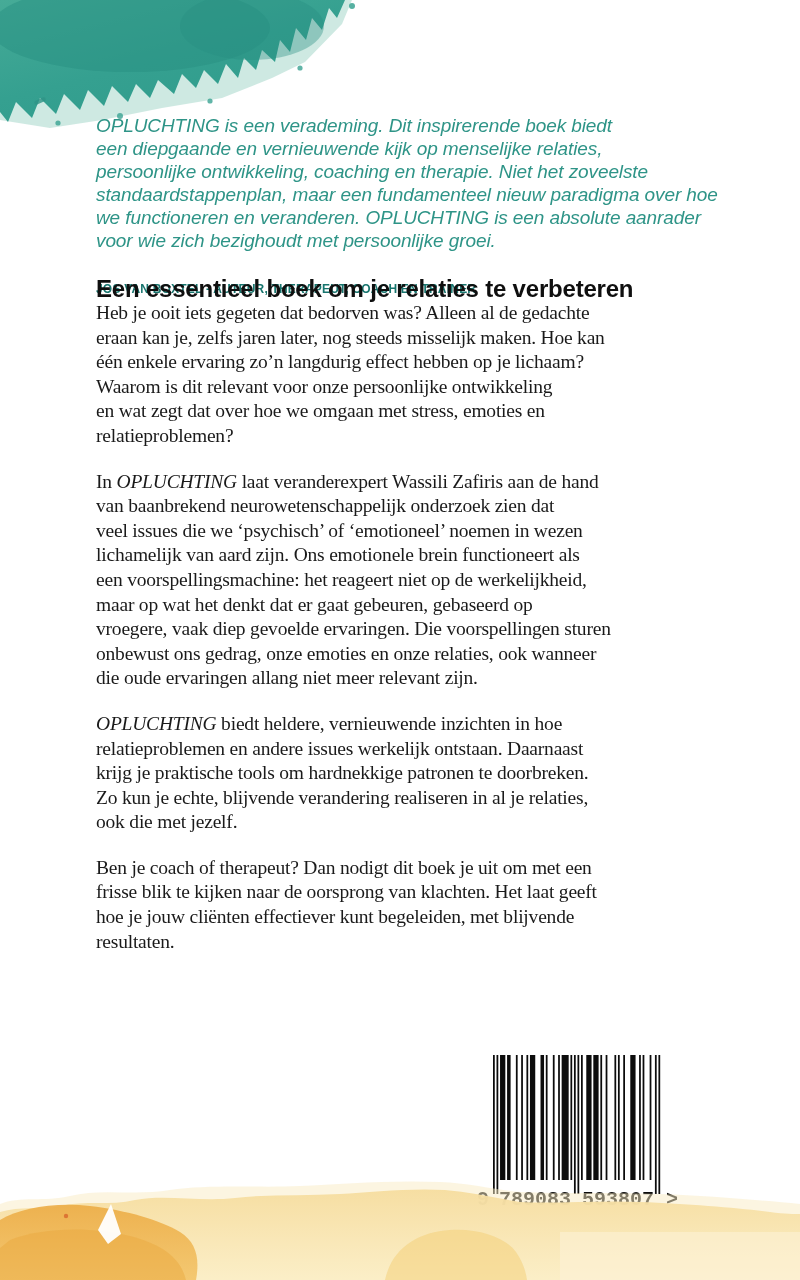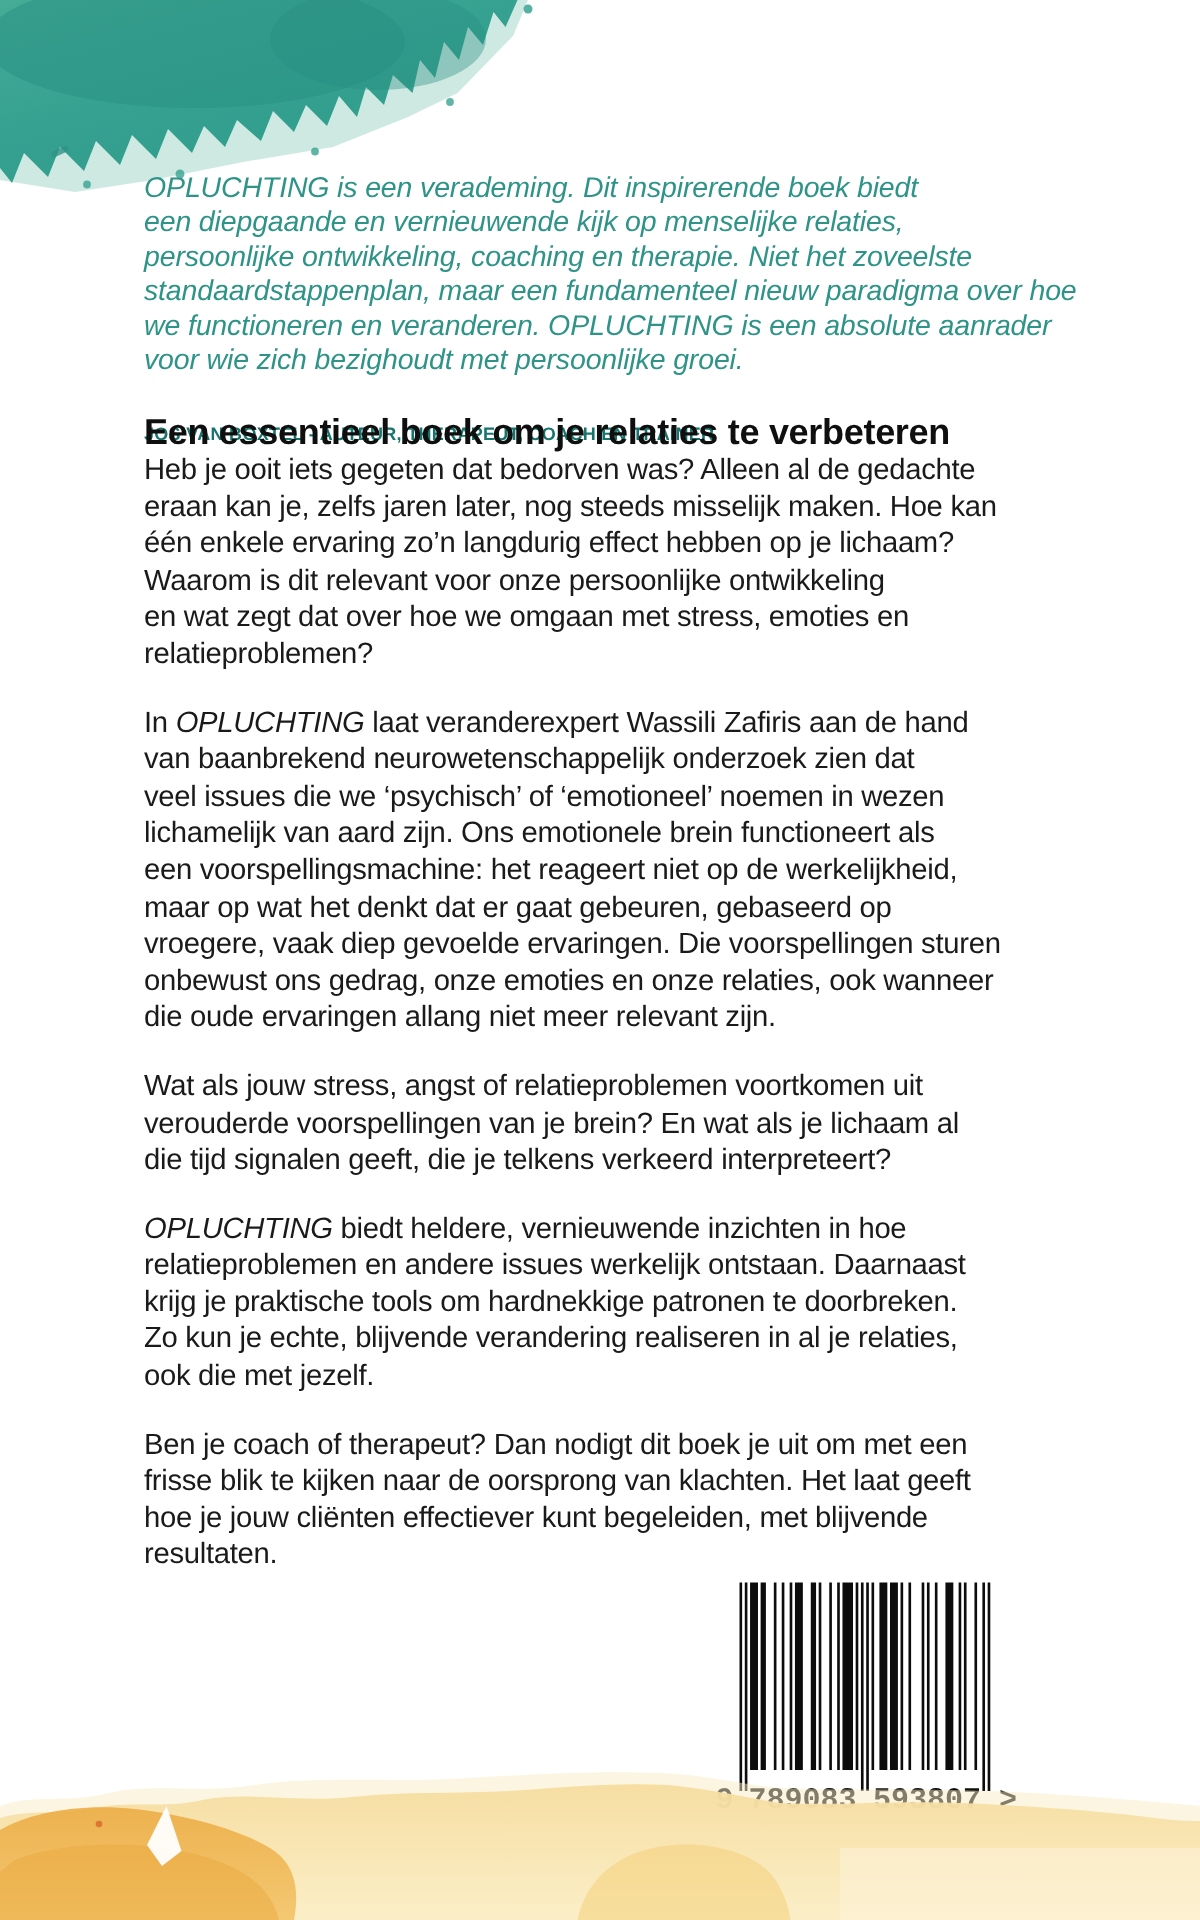--- a/index.html
+++ b/index.html
@@ -21,21 +21,21 @@
   }
   .attribution{
     margin-top:3px;font-style:normal;font-weight:700;font-size:12px;line-height:22px;
     color:#17756e;letter-spacing:.2px;white-space:normal;
   }
   .body-block{
     position:absolute;left:96px;top:276px;width:622px;
     color:#1a1a1a;font-size:19.5px;line-height:24.6px;letter-spacing:-0.2px;
   }
   .heading{font-weight:700;font-size:24px;line-height:25px;color:#0f0f0f;}
-  .para{white-space:pre-line;margin:0 0 0 0;}
+  .para{white-space:pre-line;margin:0 0 0 0;font-family:Liberation Serif, serif;}
   .para + .para{margin-top:21px;}
   .it{font-style:italic;text-align:right;}
   .barcode-box{
     position:absolute;left:474px;top:1048px;width:216px;height:162px;background:#ffffff;
   }
 </style>
 </head>
 <body>
 
 <div class="page">
@@ -85,23 +85,20 @@
 relatieproblemen?</span></p>
     <p class="para"><span>In </span><span class="it">OPLUCHTING</span><span> laat veranderexpert Wassili Zafiris aan de hand
 van baanbrekend neurowetenschappelijk onderzoek zien dat
 veel issues die we ‘psychisch’ of ‘emotioneel’ noemen in wezen
 lichamelijk van aard zijn. Ons emotionele brein functioneert als
 een voorspellingsmachine: het reageert niet op de werkelijkheid,
 maar op wat het denkt dat er gaat gebeuren, gebaseerd op
 vroegere, vaak diep gevoelde ervaringen. Die voorspellingen sturen
 onbewust ons gedrag, onze emoties en onze relaties, ook wanneer
 die oude ervaringen allang niet meer relevant zijn.</span></p>
-    <p class="para"><span>Wat als jouw stress, angst of relatieproblemen voortkomen uit
-verouderde voorspellingen van je brein? En wat als je lichaam al
-die tijd signalen geeft, die je telkens verkeerd interpreteert?</span></p>
     <p class="para"><span class="it">OPLUCHTING</span><span> biedt heldere, vernieuwende inzichten in hoe
 relatieproblemen en andere issues werkelijk ontstaan. Daarnaast
 krijg je praktische tools om hardnekkige patronen te doorbreken.
 Zo kun je echte, blijvende verandering realiseren in al je relaties,
 ook die met jezelf.</span></p>
     <p class="para"><span>Ben je coach of therapeut? Dan nodigt dit boek je uit om met een
 frisse blik te kijken naar de oorsprong van klachten. Het laat geeft
 hoe je jouw cliënten effectiever kunt begeleiden, met blijvende
 resultaten.</span></p>
   </div>

